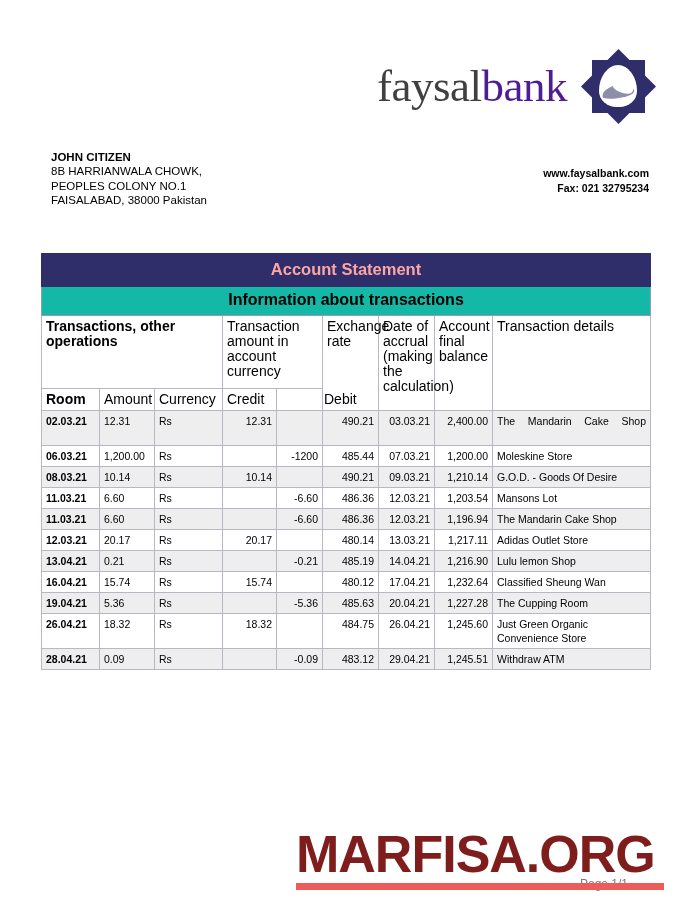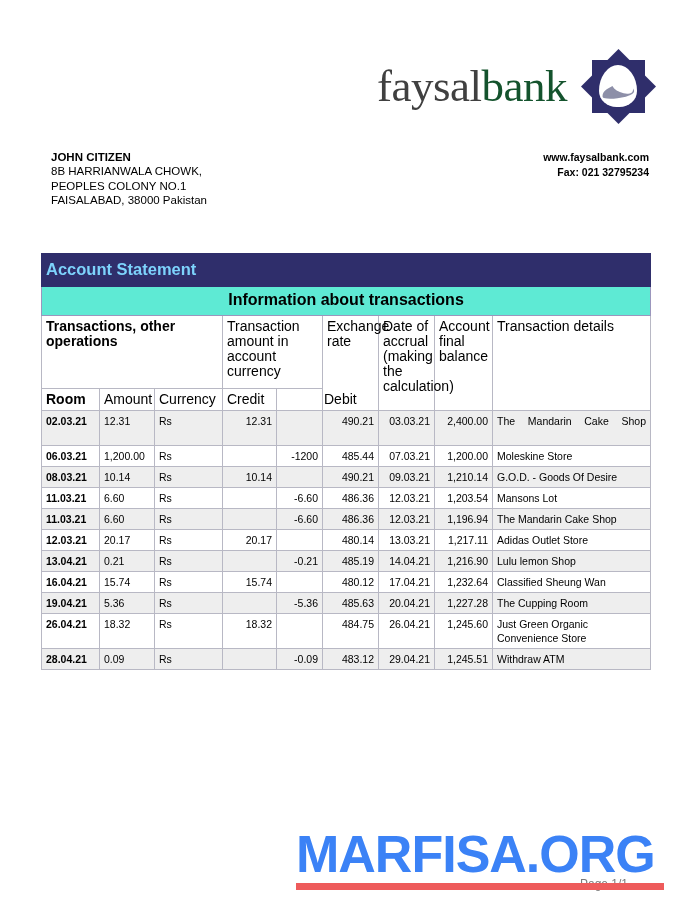--- a/index.html
+++ b/index.html
@@ -28,21 +28,21 @@
     justify-content: flex-end;
   }
   .wordmark {
     font-family: "Liberation Serif", serif;
     font-size: 45px;
     line-height: 1;
     letter-spacing: -0.5px;
     white-space: nowrap;
   }
   .wm-faysal { color: #404040; }
-  .wm-bank   { color: #14532d; }
+  .wm-bank   { color: #4c1d95; }
 
   .star-emblem {
     position: relative;
     width: 74px;
     height: 74px;
     margin-left: 14px;
     flex: 0 0 auto;
   }
   .star-emblem .sq {
     position: absolute;
@@ -84,21 +84,21 @@
     line-height: 14.4px;
     white-space: nowrap;
   }
   .address .name {
     font-weight: bold;
     font-size: 11.5px;
   }
   .contact {
     position: absolute;
     right: 34px;
-    top: 150px;
+    top: 166px;
     text-align: right;
     font-size: 10.5px;
     font-weight: bold;
     line-height: 15px;
     white-space: nowrap;
   }
 
   
   .statement {
     position: absolute;
@@ -112,29 +112,29 @@
   .statement td, .statement th {
     border: 1px solid #b8b8c4;
     padding: 3px 4px;
     vertical-align: top;
     font-weight: normal;
     text-align: left;
   }
 
   .banner-main td {
     background: #2f2e6b;
-    color: #7dd3fc;
+    color: #fca5a5;
     font-size: 16.5px;
     font-weight: bold;
-    text-align: left;
+    text-align: center;
     padding: 6px 4px 7px;
     border-color: #2f2e6b;
   }
   .banner-sub td {
-    background: #5eead4;
+    background: #14b8a6;
     color: #000000;
     font-size: 16px;
     font-weight: bold;
     text-align: center;
     padding: 4px 4px 6px;
     border-color: #9b96bd;
   }
 
   .hdr td { background: #ffffff; font-size: 14px; line-height: 15px; }
   .hdr .bold { font-weight: bold; }
@@ -162,21 +162,21 @@
   }
   .watermark {
     position: absolute;
     left: 296px;
     top: 826px;
     width: 370px;
   }
   .watermark .wm-text {
     font-size: 52px;
     font-weight: bold;
-    color: #3b82f6;
+    color: #7f1d1d;
     letter-spacing: -1px;
     line-height: 56px;
     white-space: nowrap;
     font-family: "Liberation Sans", sans-serif;
   }
   .watermark .wm-bar {
     height: 7px;
     background: #ee5b5b;
     margin-top: 1px;
     width: 368px;

